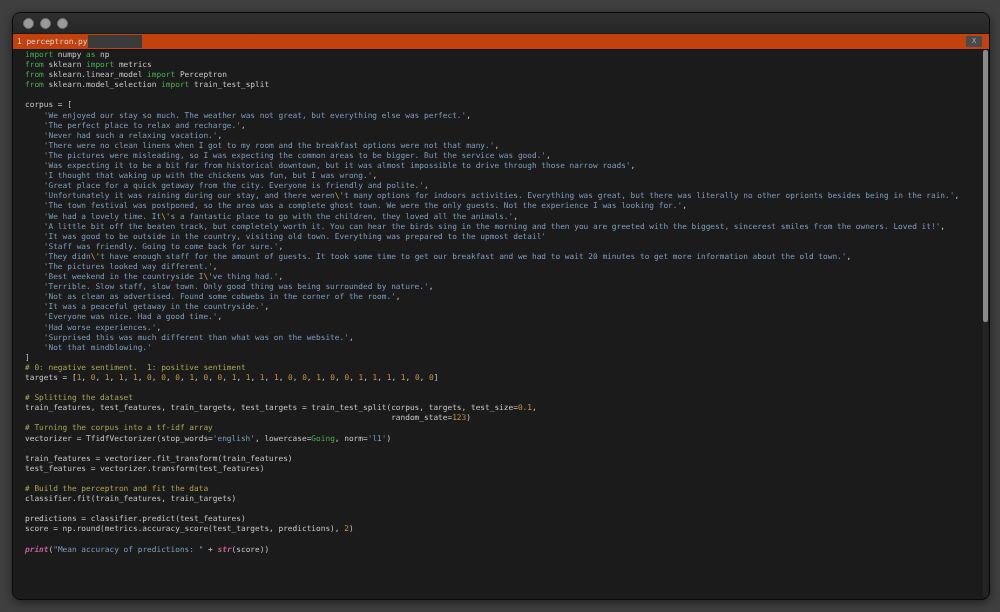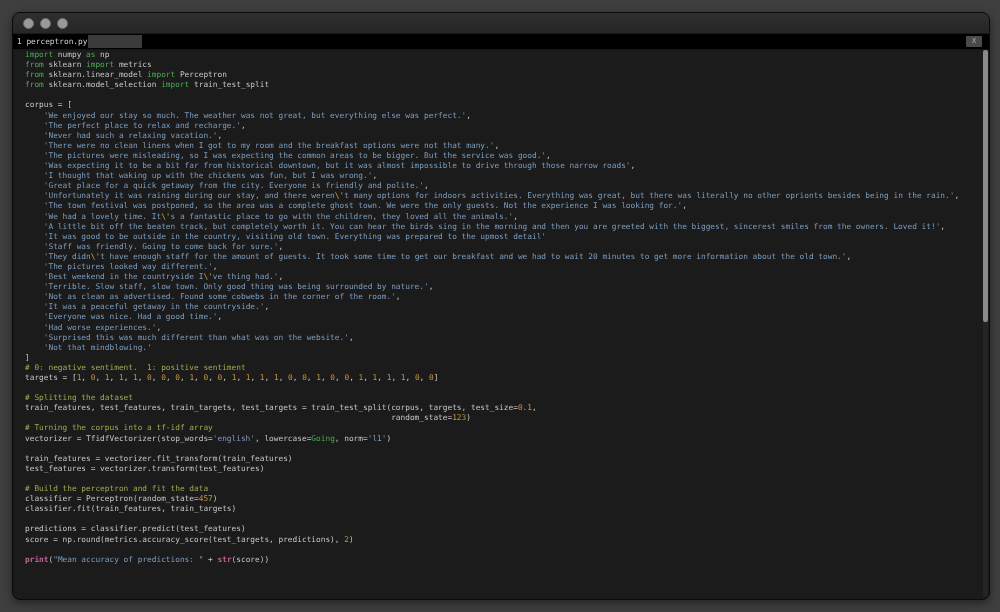--- a/index.html
+++ b/index.html
@@ -21,21 +21,21 @@
     background:linear-gradient(#2f2f2f,#262626);
     border-bottom:1px solid #1a1a1a;
   }
   .traffic{position:absolute;top:4.5px;left:10px;display:flex;gap:6px;}
   .light{
     width:11px;height:11px;border-radius:50%;
     background:#9a9a9a;border:1px solid #6f6f6f;box-sizing:border-box;
   }
   .tabbar{
     position:absolute;left:0;top:21px;right:0;height:15px;
-    background:#000000;border-bottom:1px solid #141414;
+    background:#c2410c;border-bottom:1px solid #141414;
   }
   .tab-label{
     position:absolute;left:4px;top:0;height:15px;line-height:15px;
     color:#d2d2d2;font-size:7.8px;white-space:pre;
   }
   .tab-highlight{
     position:absolute;left:75px;top:1px;width:54px;height:13px;background:#3b3b3b;
   }
   .tab-close{
     position:absolute;right:7px;top:2px;width:16px;height:11px;
@@ -47,21 +47,21 @@
     padding-left:12px;overflow:hidden;
     font-size:7.8px;
   }
   .code-line{height:10.1px;line-height:10.1px;white-space:pre;color:#c6c6c6;}
   .tok-def{color:#c6c6c6;}
   .tok-kw{color:#47ad53;}
   .tok-str{color:#7c9dbf;}
   .tok-com{color:#a6a74f;}
   .tok-num{color:#c9943f;}
   .tok-esc{color:#d5ab42;}
-  .tok-fn{color:#c9609c;font-weight:bold;}
+  .tok-fn{color:#c9609c;font-weight:bold;font-style:italic;}
   .scrollbar{
     position:absolute;right:1px;top:37px;bottom:2px;width:5px;
     background:#242424;border-radius:2px;
   }
   .scroll-thumb{
     position:absolute;left:0;top:0;width:5px;height:272px;
     background:#8a8a8a;border-radius:2px;
   }
 </style>
 </head>
@@ -121,21 +121,20 @@
       <div class="code-line"><span class="tok-com"># Splitting the dataset</span></div>
       <div class="code-line"><span class="tok-def">train_features, test_features, train_targets, test_targets = train_test_split(corpus, targets, test_size=</span><span class="tok-num">0.1</span><span class="tok-def">,</span></div>
       <div class="code-line"><span class="tok-def">                                                                              random_state=</span><span class="tok-num">123</span><span class="tok-def">)</span></div>
       <div class="code-line"><span class="tok-com"># Turning the corpus into a tf-idf array</span></div>
       <div class="code-line"><span class="tok-def">vectorizer = TfidfVectorizer(stop_words=</span><span class="tok-str">'english'</span><span class="tok-def">, lowercase=</span><span class="tok-kw">Going</span><span class="tok-def">, norm=</span><span class="tok-str">'l1'</span><span class="tok-def">)</span></div>
       <div class="code-line"></div>
       <div class="code-line"><span class="tok-def">train_features = vectorizer.fit_transform(train_features)</span></div>
       <div class="code-line"><span class="tok-def">test_features = vectorizer.transform(test_features)</span></div>
       <div class="code-line"></div>
       <div class="code-line"><span class="tok-com"># Build the perceptron and fit the data</span></div>
-      <div class="code-line"><span class="tok-def">classifier = Perceptron(random_state=</span><span class="tok-num">457</span><span class="tok-def">)</span></div>
       <div class="code-line"><span class="tok-def">classifier.fit(train_features, train_targets)</span></div>
       <div class="code-line"></div>
       <div class="code-line"><span class="tok-def">predictions = classifier.predict(test_features)</span></div>
       <div class="code-line"><span class="tok-def">score = np.round(metrics.accuracy_score(test_targets, predictions), </span><span class="tok-num">2</span><span class="tok-def">)</span></div>
       <div class="code-line"></div>
       <div class="code-line"><span class="tok-fn">print</span><span class="tok-def">(</span><span class="tok-str">"Mean accuracy of predictions: "</span><span class="tok-def"> + </span><span class="tok-fn">str</span><span class="tok-def">(score))</span></div>
     </div>
 
   <div class="scrollbar">
     <div class="scroll-thumb"></div>

